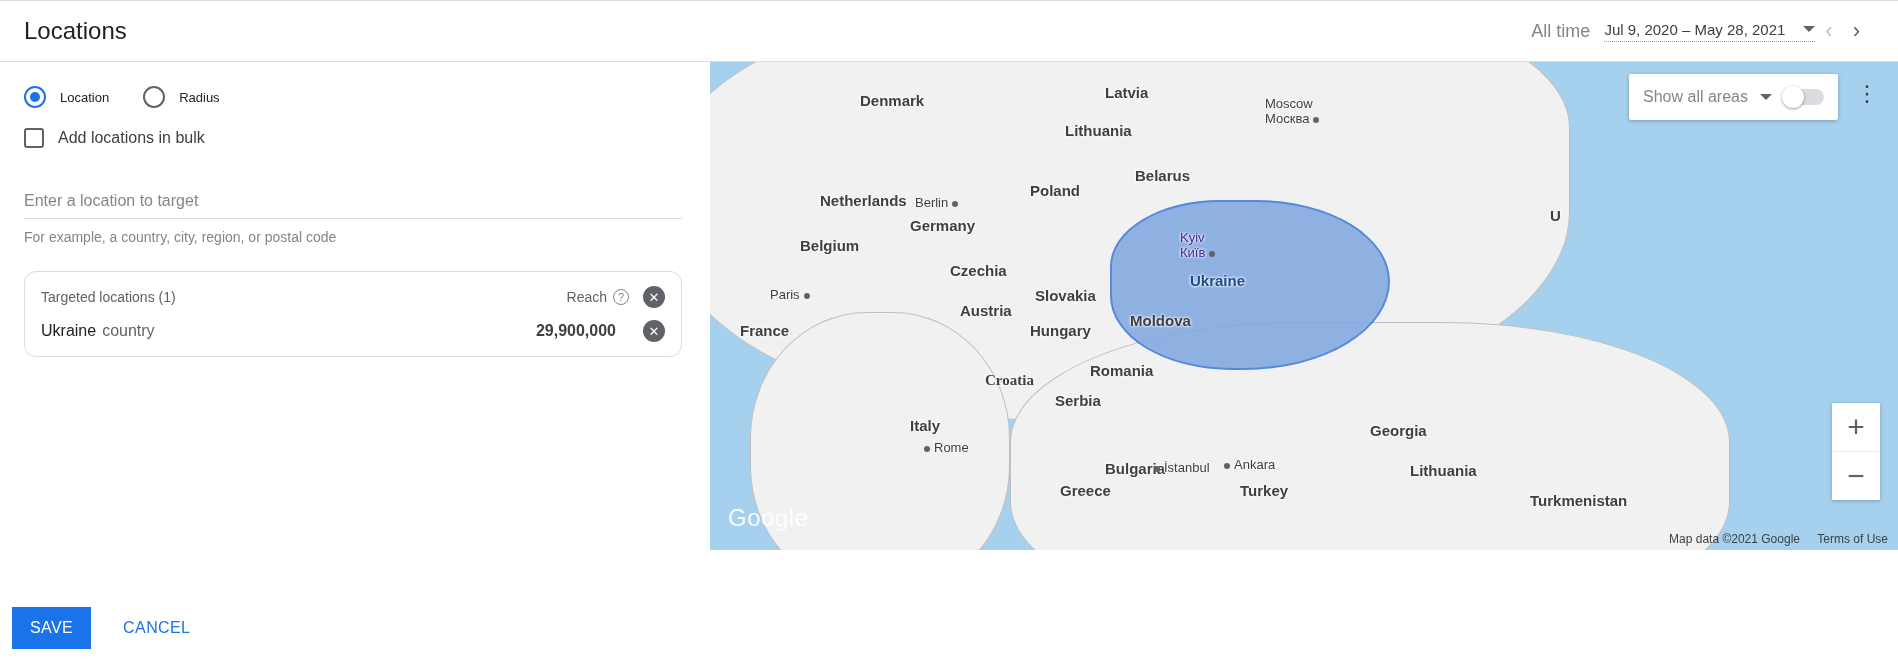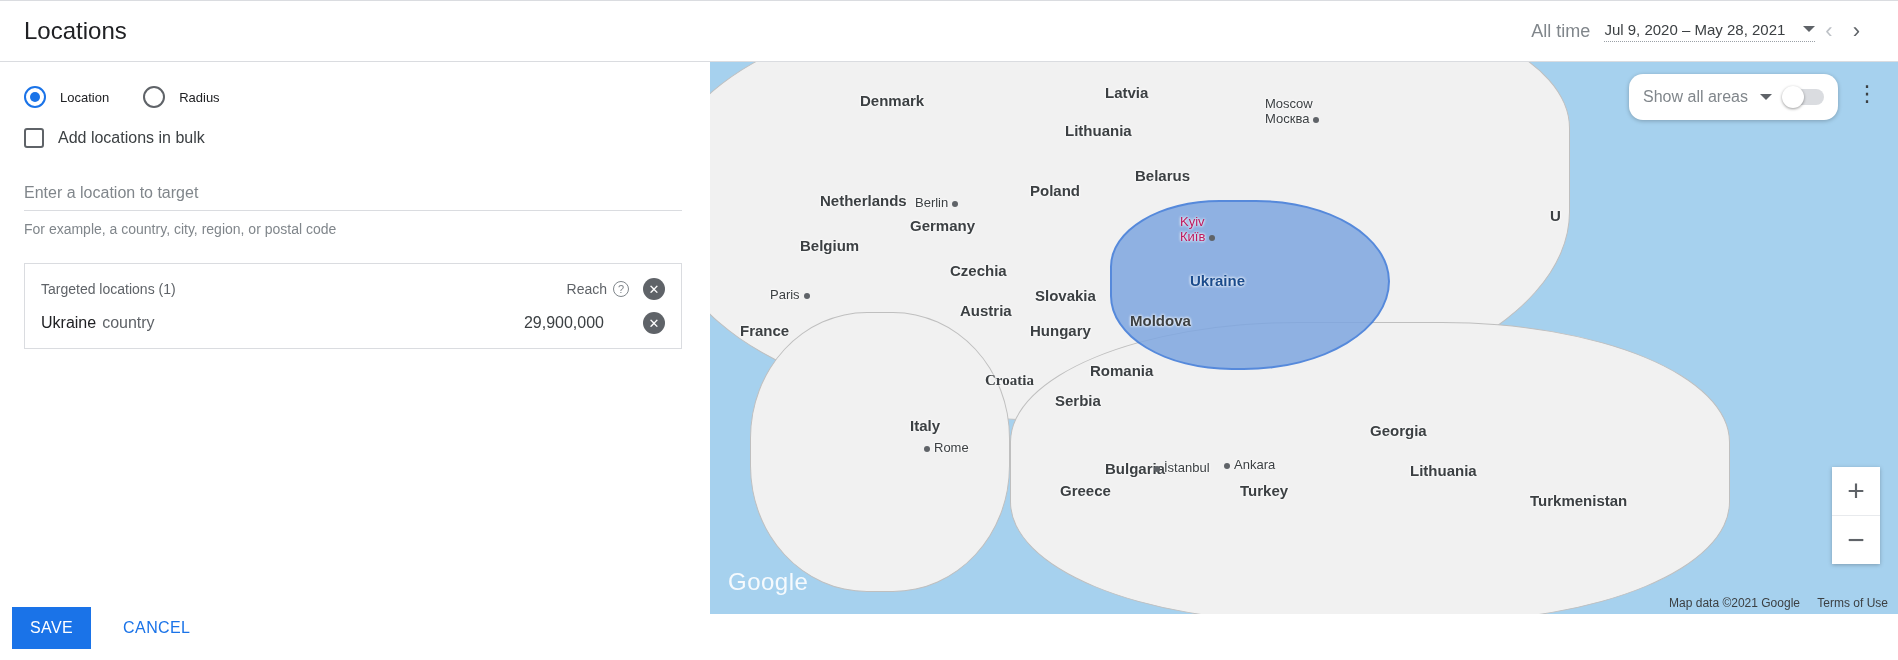--- a/index.html
+++ b/index.html
@@ -16,62 +16,62 @@
   .date-wrap { display:flex; align-items:center; gap:14px; }
   .date-label { color:#80868b; font-size:18px; }
   .date-range { font-size:15px; color:#3c4043; border-bottom:1px dotted #9aa0a6; padding-bottom:3px; display:flex; align-items:center; gap:18px;}
   .tri-down { width:0;height:0;border-left:6px solid transparent;border-right:6px solid transparent;border-top:6px solid #5f6368; }
   .nav-arrow { font-size:22px; color:#bdc1c6; padding:4px 10px; user-select:none; }
   .nav-arrow.enabled{ color:#5f6368; cursor:pointer;}
   
   
   .main { display:flex; }
   .left { width:710px; padding:24px 28px 0 24px; }
-  .right { position:relative; flex:1; height:552px; background:#a6d1ee; overflow:hidden;}
+  .right { position:relative; flex:1; height:488px; background:#a6d1ee; overflow:hidden;}
 
   
   .row { display:flex; align-items:center; gap:34px; margin-bottom:20px;}
   .radio { display:flex; align-items:center; gap:14px; cursor:pointer;}
   .radio-circle { width:22px;height:22px;border:2px solid #5f6368;border-radius:50%;display:flex;align-items:center;justify-content:center;}
   .radio.checked .radio-circle{ border-color:#1a73e8;}
   .radio.checked .radio-dot{ width:10px;height:10px;border-radius:50%;background:#1a73e8;}
   .radio-label{ font-size:13px; color:#202124;}
 
-  .check { display:flex; align-items:center; gap:14px; cursor:pointer; margin-bottom:28px;}
+  .check { display:flex; align-items:center; gap:14px; cursor:pointer; margin-bottom:36px;}
   .check-box { width:20px;height:20px;border:2px solid #5f6368;border-radius:3px;}
   
   .input-line { border:none; border-bottom:1px solid #dadce0; width:100%; font-size:16px; padding:8px 0; outline:none; color:#202124; background:transparent;}
   .input-line::placeholder{ color:#80868b; font-weight:400;}
   .hint { font-size:14px; color:#80868b; margin-top:10px; margin-bottom:26px;}
 
-  .tgt-box { border:1px solid #dadce0; border-radius:0; padding:14px 16px; }
+  .tgt-box { border:1px solid #dadce0; border-radius:12px; padding:14px 16px; }
   .tgt-head { display:flex; align-items:center; font-size:14px; color:#5f6368; margin-bottom:12px;}
   .tgt-head .grow{flex:1;}
   .help-circ{ width:16px;height:16px;border:1.5px solid #80868b;border-radius:50%;display:inline-flex;align-items:center;justify-content:center;font-size:11px;color:#80868b;margin-left:6px;}
   .tgt-row { display:flex; align-items:center; font-size:16px;}
   .tgt-row .name{ color:#202124;}
   .tgt-row .type{ color:#5f6368; margin-left:6px;}
   .tgt-row .grow{flex:1;}
-  .tgt-row .reach{ color:#3c4043; margin-right:25px;}
+  .tgt-row .reach{ color:#3c4043; margin-right:13px;font-weight:bold;}
   .x-chip{ width:22px;height:22px;border-radius:50%;background:#5f6368;color:#fff;display:inline-flex;align-items:center;justify-content:center;font-size:13px;cursor:pointer; margin-left:14px;}
 
   
   .footer{ position:absolute; bottom:0; left:0; height:64px; display:flex; align-items:center; gap:26px; padding-left:12px;}
   .btn-save{ background:#1a73e8; color:#fff; border:none; height:42px; padding:0 18px; font-size:16px; font-weight:500; letter-spacing:.4px; cursor:pointer;}
   .btn-cancel{ background:none; border:none; color:#1a73e8; font-size:16px; font-weight:500; letter-spacing:.4px; cursor:pointer;}
 
   
   .land { position:absolute; background:#f1f1f1; border:1.5px solid #bfbfbf; }
   .ukraine { position:absolute; background:#7ea6e0; border:2px solid #3b78d8; opacity:.85;}
   .ml { position:absolute; font-size:15px; font-weight:700; color:#3c4043; white-space:nowrap; text-shadow:0 0 3px #fff,0 0 3px #fff;}
   .ml.small{ font-weight:400; font-size:13px;}
   .ml .dot{ display:inline-block;width:6px;height:6px;background:#5f6368;border-radius:50%;margin:0 4px; vertical-align:middle;}
   
   .map-ctl { position:absolute; background:#fff; box-shadow:0 1px 4px rgba(0,0,0,.25); }
-  .show-box{ top:12px; right:60px; height:46px; display:flex; align-items:center; padding:0 14px; gap:12px; border-radius:14px;}
+  .show-box{ top:12px; right:60px; height:46px; display:flex; align-items:center; padding:0 14px; gap:12px; border-radius:2px;}
   .show-box .lbl{ color:#80868b; font-size:16px;}
   .switch{ width:40px;height:16px;background:#dadce0;border-radius:20px;position:relative;}
   .switch::after{content:"";position:absolute;left:-2px;top:-3px;width:22px;height:22px;border-radius:50%;background:#fff;box-shadow:0 1px 3px rgba(0,0,0,.4);}
   .kebab{ top:12px; right:18px; width:26px; height:40px; background:transparent; box-shadow:none; display:flex; align-items:center; justify-content:center; font-size:22px; color:#3c4043; cursor:pointer;}
   .zoom{ right:18px; bottom:50px; width:48px;}
   .zoom div{ height:48px; display:flex; align-items:center; justify-content:center; font-size:30px; color:#5f6368; cursor:pointer;}
   .zoom .sep{ height:1px; background:#e8eaed;}
   .attrib{ position:absolute; right:10px; bottom:4px; font-size:12px; color:#3c4043;}
   .attrib a{ color:#3c4043; text-decoration:none; margin-left:14px;}
   .glogo{ position:absolute; left:18px; bottom:18px; font-size:24px; font-weight:500; color:#fff; opacity:.9; letter-spacing:.5px; font-family:Arial;}
@@ -152,21 +152,21 @@
     <span class="ml" style="left:395px; top:22px;">Latvia</span>
     <span class="ml" style="left:355px; top:60px;">Lithuania</span>
     <span class="ml" style="left:425px; top:105px;">Belarus</span>
     <span class="ml small" style="left:555px; top:34px;"><span>Moscow</span><br><span>Москва</span><span class="dot"></span></span>
     <span class="ml" style="left:240px; top:200px;">Czechia</span>
     <span class="ml" style="left:325px; top:225px;">Slovakia</span>
     <span class="ml" style="left:250px; top:240px;">Austria</span>
     <span class="ml" style="left:320px; top:260px;">Hungary</span>
     <span class="ml" style="left:420px; top:250px;">Moldova</span>
     <span class="ml" style="left:480px; top:210px; color:#1a4b8c;">Ukraine</span>
-    <span class="ml small" style="left:470px; top:152px; color:#be185d;"><span>Kyiv</span><br><span>Київ</span><span class="dot"></span></span>
+    <span class="ml small" style="left:470px; top:168px; color:#4c1d95;"><span>Kyiv</span><br><span>Київ</span><span class="dot"></span></span>
     <span class="ml" style="left:380px; top:300px;">Romania</span>
     <span class="ml" style="left:30px;  top:260px;">France</span>
     <span class="ml small" style="left:60px; top:225px;"><span>Paris</span><span class="dot"></span></span>
     <span class="ml" style="left:200px; top:355px;">Italy</span>
     <span class="ml small" style="left:210px; top:378px;"><span class="dot"></span><span>Rome</span></span>
     <span class="ml" style="left:275px; top:310px;font-family:Liberation Serif, serif;">Croatia</span>
     <span class="ml" style="left:345px; top:330px;">Serbia</span>
     <span class="ml" style="left:395px; top:360px;margin-top:38px;">Bulgaria</span>
     <span class="ml" style="left:350px; top:420px;">Greece</span>
     <span class="ml" style="left:530px; top:420px;">Turkey</span>

